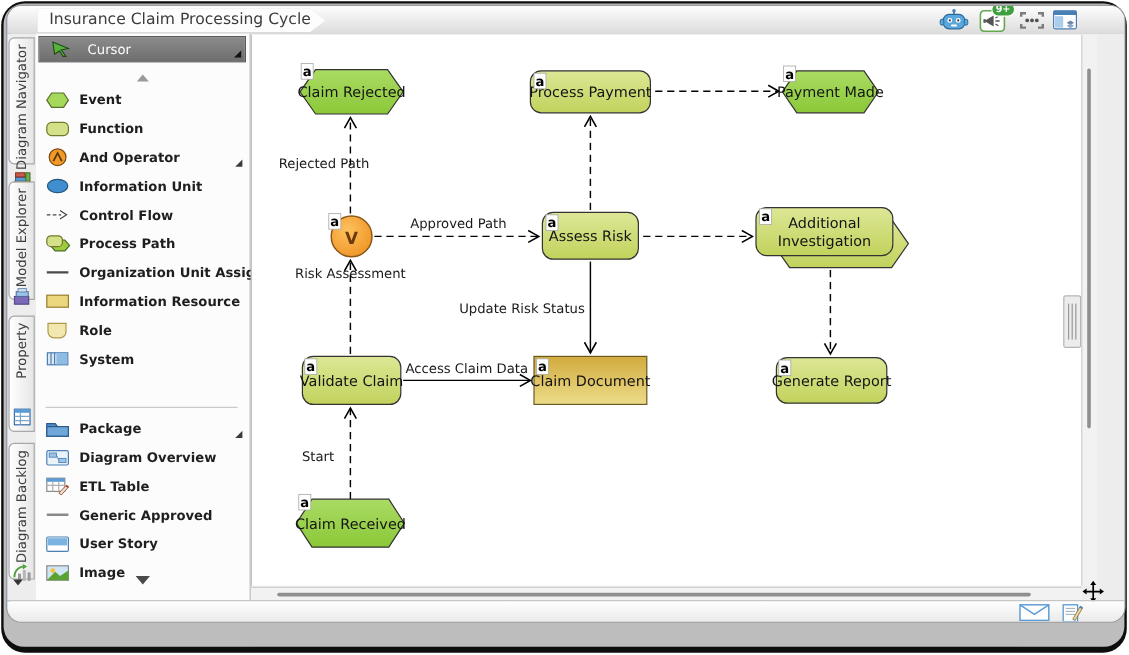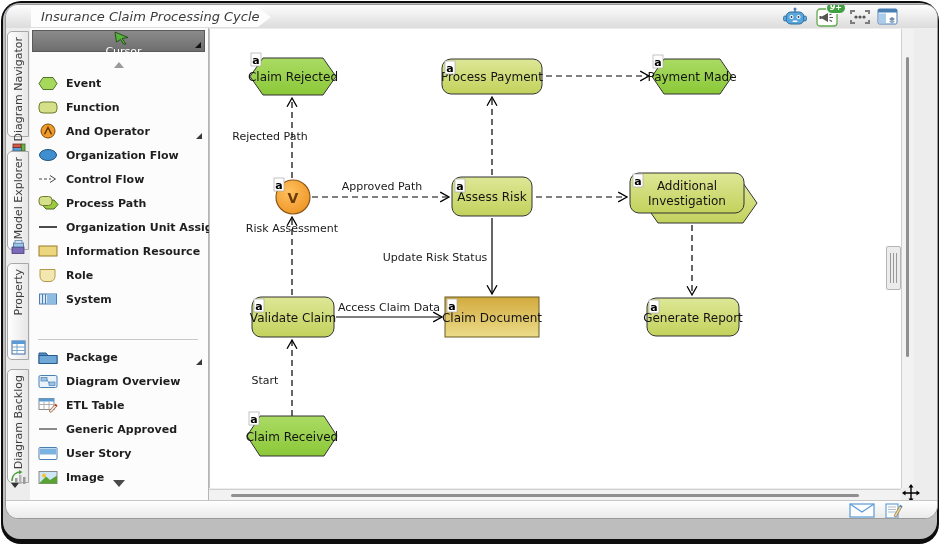--- a/index.html
+++ b/index.html
@@ -3,21 +3,21 @@
 <meta charset="utf-8">
 <style>
   html,body{margin:0;padding:0;background:#fff;}
   body{width:941px;height:546px;position:relative;font-family:"DejaVu Sans","Liberation Sans",sans-serif;overflow:hidden;}
   .rim-black{position:absolute;left:1px;top:1px;width:938px;height:543px;border-radius:20px;background:#0d0d0d;}
   .rim-gray{position:absolute;left:3px;top:3px;width:934px;height:536px;border-radius:17px;background:#bdbdbd;}
   .window{position:absolute;left:5px;top:4px;width:931px;height:513px;border-radius:13px;background:#ededed;overflow:hidden;border:1px solid #9a9a9a;}
   .blue-edge{position:absolute;left:0;top:0;width:3px;height:100%;background:#4f86c0;}
 
   
-  .toolbar{position:absolute;left:0;top:0;width:100%;height:23px;background:linear-gradient(#fdfdfd,#dcdcdc);border-bottom:1px solid #a8a8a8;font-style:italic;}
+  .toolbar{position:absolute;left:0;top:0;width:100%;height:23px;background:linear-gradient(#fdfdfd,#dcdcdc);border-bottom:1px solid #a8a8a8;}
   .crumb{position:absolute;left:25px;top:2px;height:20px;width:240px;background:#fdfdfd;
          clip-path:polygon(0 0,calc(100% - 13px) 0,100% 50%,calc(100% - 13px) 100%,0 100%);
          filter:drop-shadow(0 0 1px #8f8f8f);line-height:20px;padding-left:10px;box-sizing:border-box;
          font-size:13px;color:#3c3c3c;white-space:nowrap;}
   .tbicon{position:absolute;top:2px;width:26px;height:20px;}
   .badge{position:absolute;right:-5px;top:-5px;background:#3fa03f;color:#fff;font-size:8px;font-weight:bold;
          border-radius:7px;padding:1px 3px;border:1px solid #fff;line-height:1;}
 
   
   .main{position:absolute;left:0;top:23px;width:100%;height:472px;background:#ededed;}
@@ -25,21 +25,21 @@
   .vtab{position:absolute;left:1px;width:22px;background:linear-gradient(90deg,#ffffff,#e6e6e6);
         border:1px solid #a8a8a8;border-radius:5px 0 0 5px;box-sizing:border-box;
         display:flex;flex-direction:column;align-items:center;justify-content:space-between;padding:5px 0 3px 0;}
   .vtext{writing-mode:vertical-rl;transform:rotate(180deg);font-size:11px;color:#3d3d3d;white-space:nowrap;}
   .vtabicon{width:17px;height:17px;}
   .strip-caret{position:absolute;left:5px;top:455px;width:0;height:0;border-left:4px solid transparent;border-right:4px solid transparent;border-top:5px solid #333;}
 
   
   .palette{position:absolute;left:24px;top:0;width:179px;height:100%;background:#fcfcfc;border-right:1px solid #b5b5b5;box-sizing:border-box;}
   .cursor-row{position:absolute;left:2px;top:2px;width:173px;height:22px;background:linear-gradient(#8b8b8b,#6e6e6e);
-              border:1px solid #5a5a5a;box-sizing:border-box;color:#fff;font-size:11px;display:flex;align-items:center;flex-direction:column;}
+              border:1px solid #5a5a5a;box-sizing:border-box;color:#fff;font-size:11px;display:flex;align-items:center;}
   .cursor-row .picon{margin-left:6px;}
   .cursor-row .plabel{margin-left:10px;}
   .up-caret{position:absolute;left:50%;top:34px;margin-left:-5px;width:0;height:0;border-left:5px solid transparent;border-right:5px solid transparent;border-bottom:6px solid #9a9a9a;}
   .prow{position:absolute;left:2px;width:173px;height:22px;display:flex;align-items:center;font-size:11px;color:#1e1e1e;font-weight:bold;}
   .picon{width:24px;display:flex;justify-content:center;align-items:center;margin-left:4px;flex:0 0 auto;}
   .plabel{margin-left:6px;white-space:nowrap;}
   .corner{position:absolute;right:3px;bottom:3px;width:0;height:0;border-left:6px solid transparent;border-bottom:6px solid #3a3a3a;}
   .psep{position:absolute;left:8px;width:160px;height:1px;background:#c9c9c9;}
   .down-caret{position:absolute;left:50%;top:452px;margin-left:-6px;width:0;height:0;border-left:6px solid transparent;border-right:6px solid transparent;border-top:7px solid #4a4a4a;}
 
@@ -210,21 +210,21 @@
         </span>
           <span class="plabel">And Operator</span>
         <span class="corner"></span>
       </div>
       <div class="prow" style="top:116px">
         <span class="picon">
           <svg width="20" height="14" viewBox="0 0 20 14">
               <ellipse cx="10" cy="7" rx="8.5" ry="5.5" fill="#3f8fd0" stroke="#24567e"></ellipse>
             </svg>
         </span>
-          <span class="plabel">Organization Flow</span>
+          <span class="plabel">Information Unit</span>
       </div>
       <div class="prow" style="top:140px">
         <span class="picon">
           <svg width="20" height="14" viewBox="0 0 20 14">
               <line x1="1" y1="7" x2="13" y2="7" stroke="#444" stroke-dasharray="3 2"></line>
               <path d="M12,3.5 L17.5,7 L12,10.5" fill="none" stroke="#444"></path>
             </svg>
         </span>
           <span class="plabel">Control Flow</span>
       </div>

